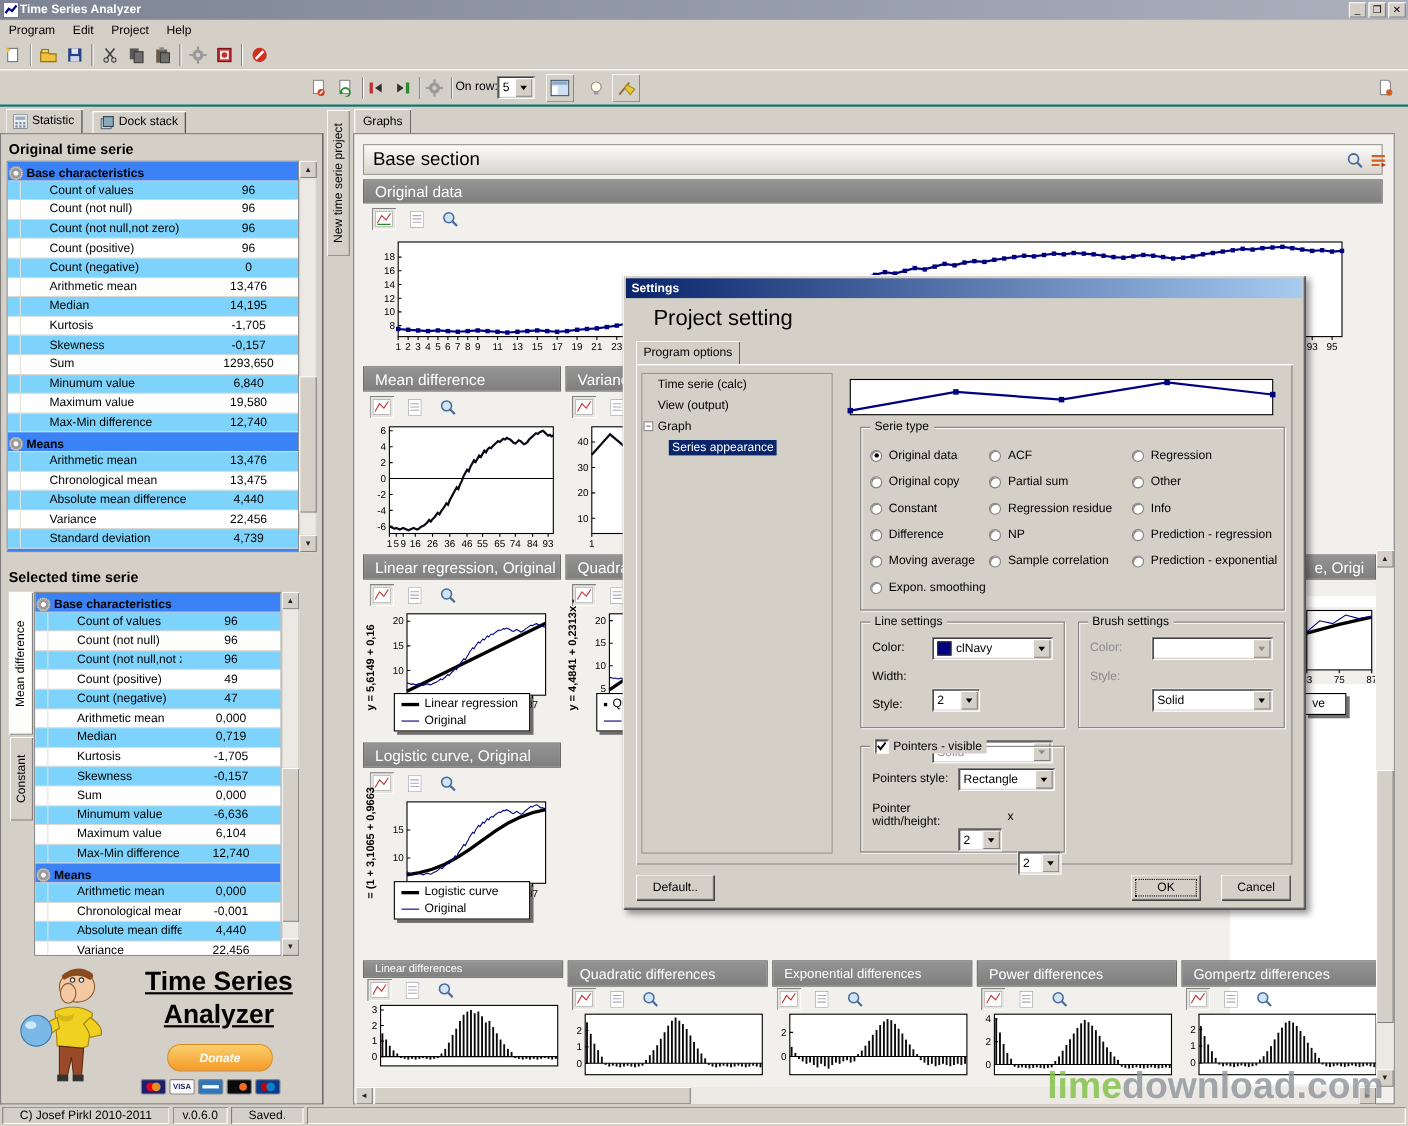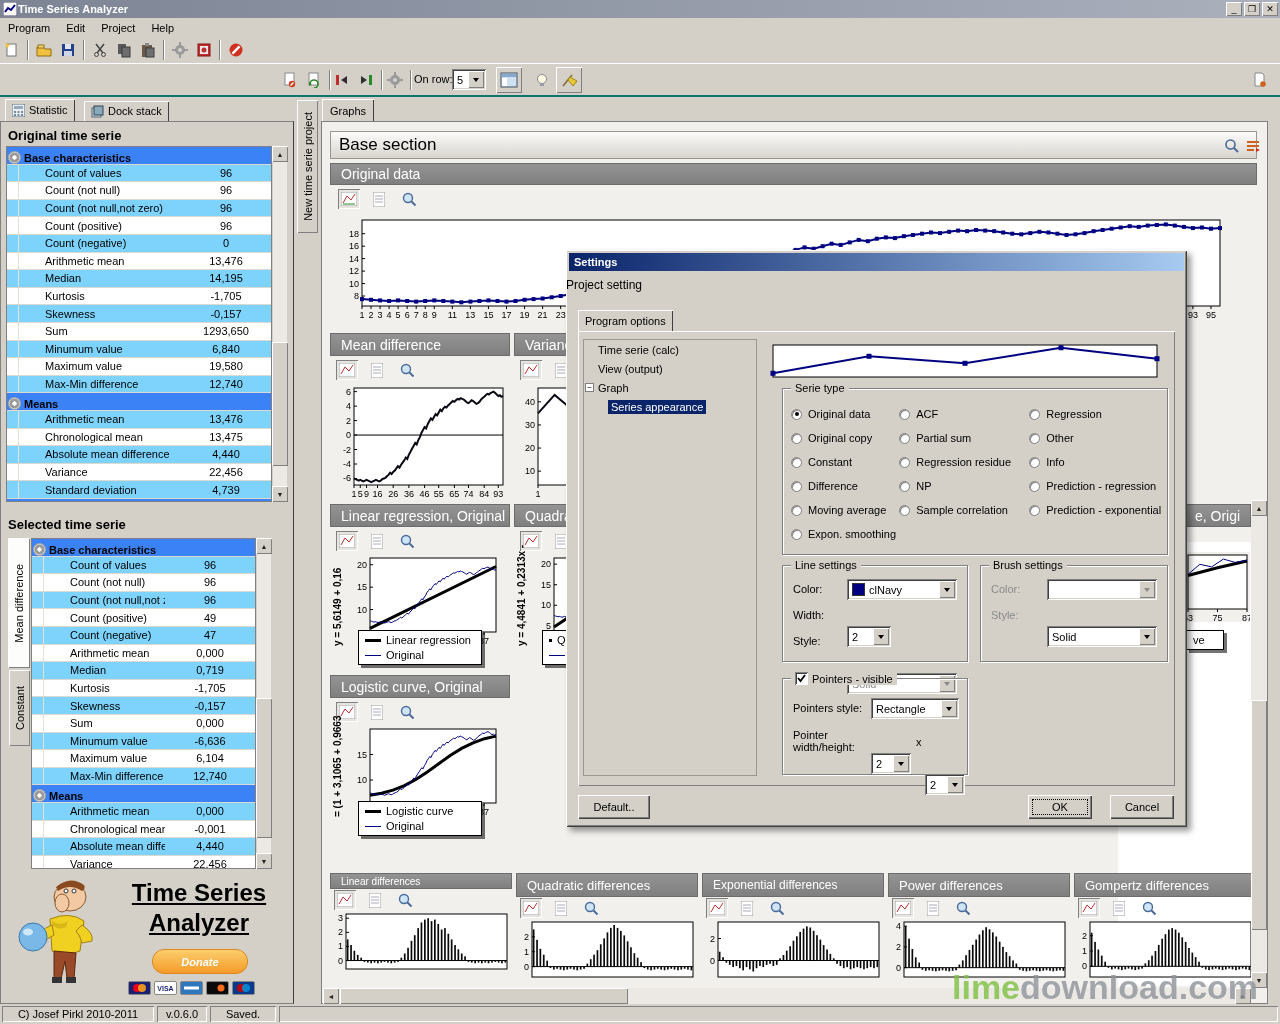--- a/index.html
+++ b/index.html
@@ -1624,21 +1624,21 @@
     <div class="sbtn raised-thin abs" style="top:0">▲</div>
     <div class="sthumb raised-thin abs" style="top:200px;height:230px"></div>
     <div class="sbtn raised-thin abs" style="top:472px">▼</div>
   </div>
 </div>
 
 <div id="dialog" class="abs">
   <div id="dlg-title" class="abs">
     <span>Settings</span>
   </div>
-  <div class="abs" style="left:0;top:28px;font-size:12px">Project setting</div>
+  <div class="abs" style="left:28px;top:28px;font-size:20px">Project setting</div>
 
   <div class="tab abs" style="left:12px;top:60px;height:21px">
     <span>Program options</span>
   </div>
   <div class="raised-thin abs" style="left:12px;top:81px;width:597px;height:455px;background:#d4d0c8"></div>
 
   <div class="abs" style="left:17px;top:89px;width:174px;height:437px;border:1px solid #9a978f;background:#d4d0c8">
     <div class="tree-item">
         <span class="tlabel">Time serie (calc)</span>
       </div>

